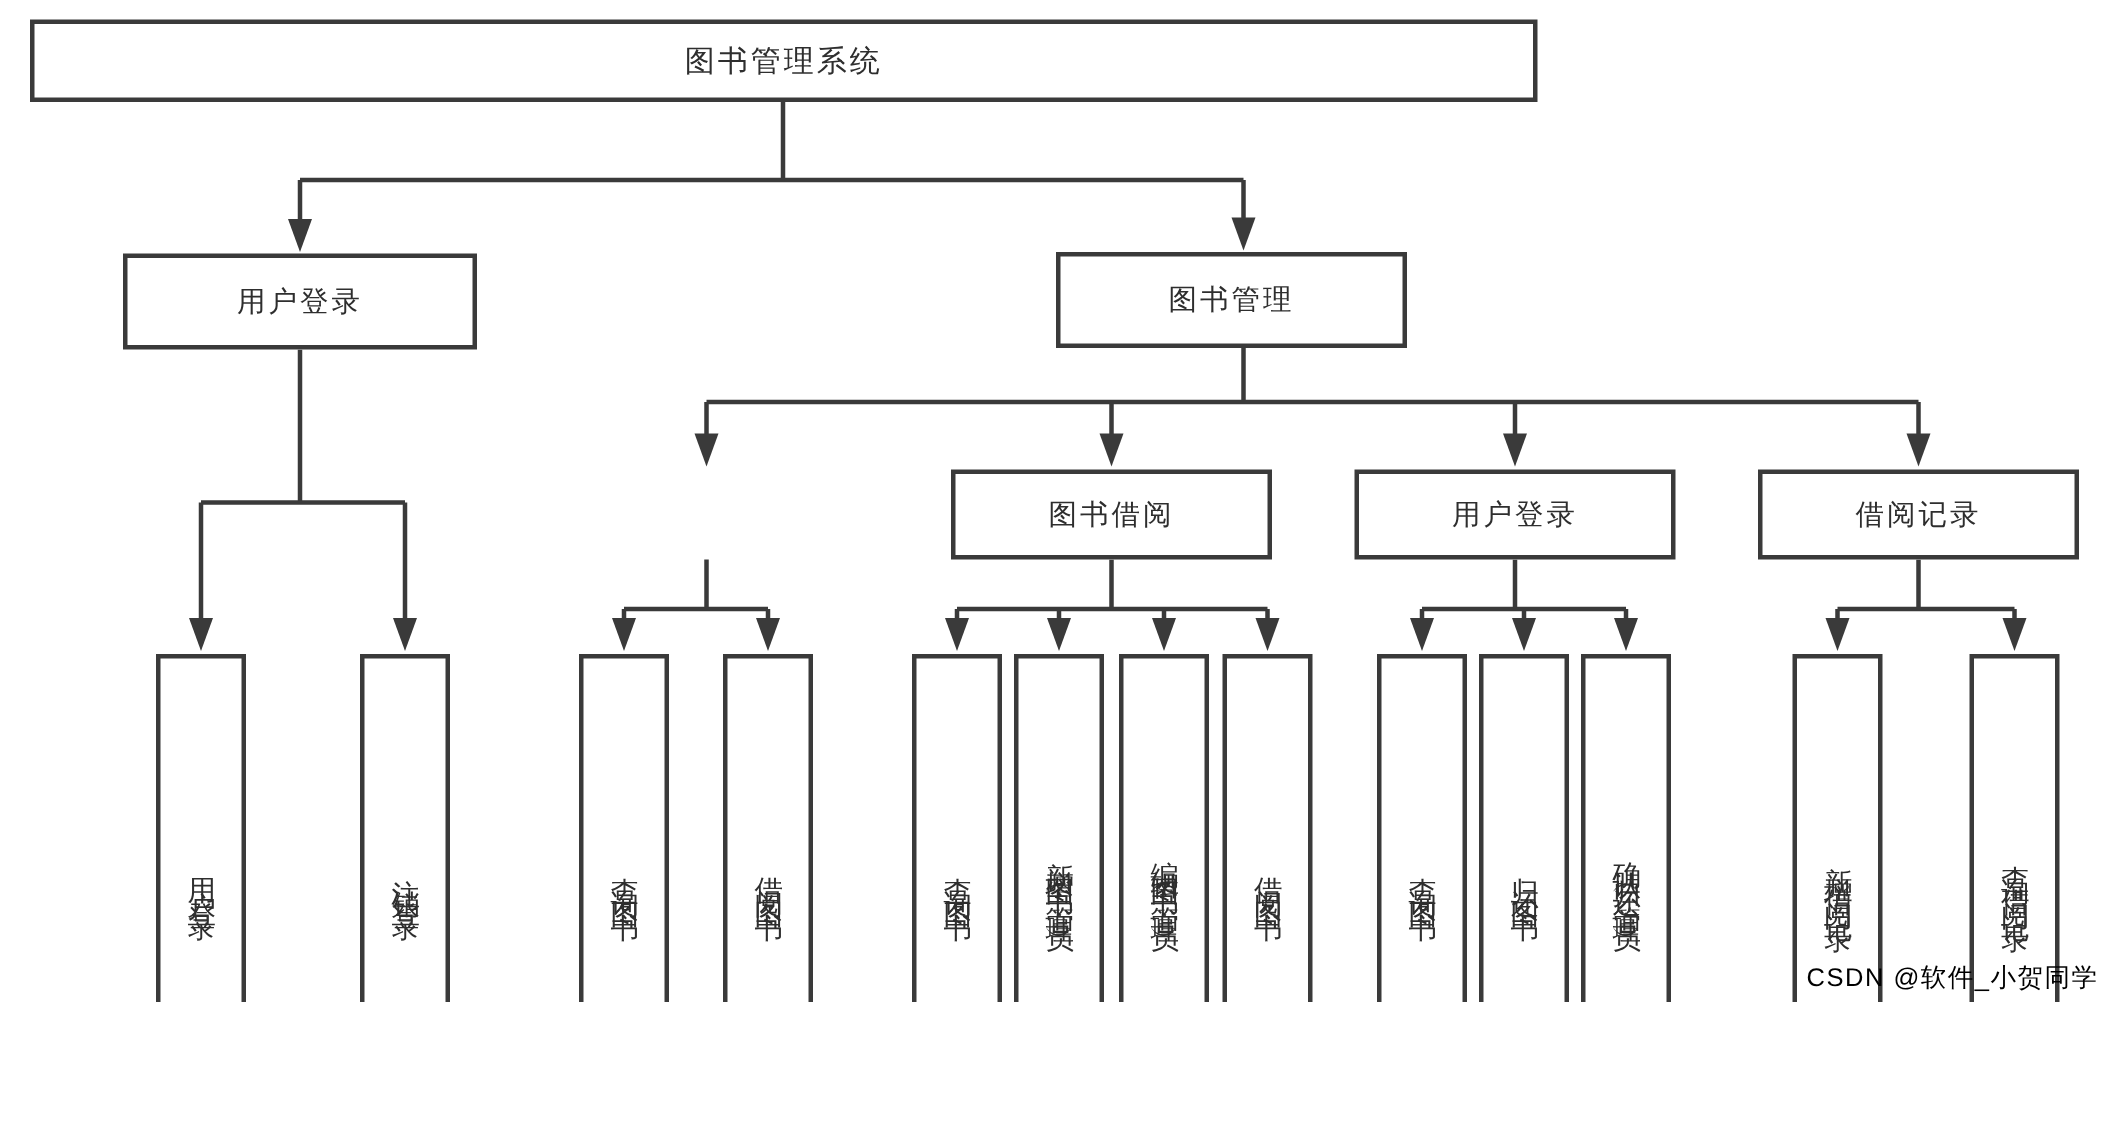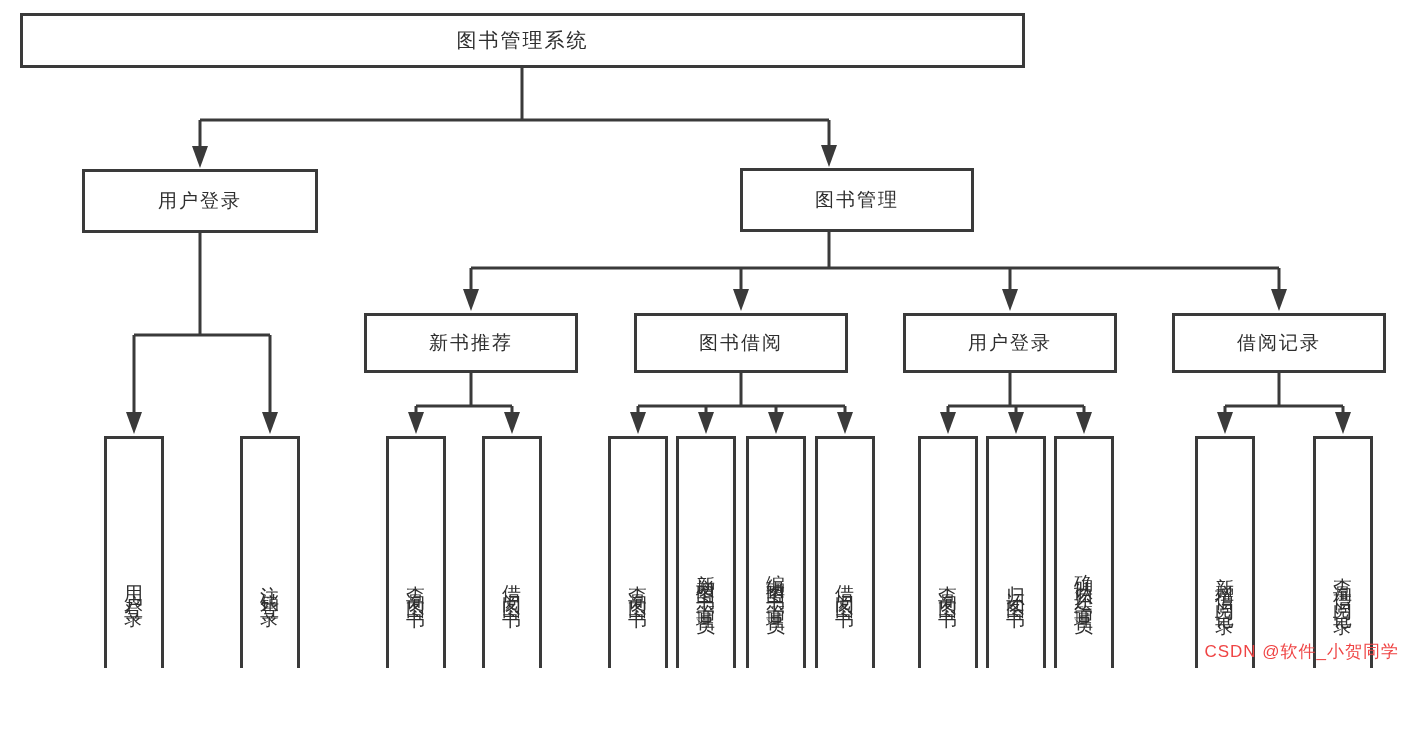--- a/index.html
+++ b/index.html
@@ -41,21 +41,21 @@
     letter-spacing: 8px;
     white-space: normal;
     line-height: 1;
     font-size: 19px;
   }
   .vnode.long { letter-spacing: 6px; }
   
   #root { left: 20px;  top: 13px;  width: 1005px; height: 55px; font-size: 20px; }
   
   #l2a  { left: 82px;  top: 169px; width: 236px;  height: 64px; }
-  #l2b  { left: 740px; top: 168px; width: 234px;  height: 64px; }
+  #l2b  { left: 704px; top: 168px; width: 234px;  height: 64px; }
   
   #l3a  { left: 364px;  top: 313px; width: 214px; height: 60px; }
   #l3b  { left: 634px;  top: 313px; width: 214px; height: 60px; font-family: Liberation Serif, serif; }
   #l3c  { left: 903px;  top: 313px; width: 214px; height: 60px; }
   #l3d  { left: 1172px; top: 313px; width: 214px; height: 60px; }
   
   .leaf { top: 436px; width: 60px; height: 300px; }
   #b1  { left: 104px; }
   #b2  { left: 240px; }
   #b3  { left: 386px; }
@@ -66,21 +66,21 @@
   #b8  { left: 815px; }
   #b9  { left: 918px; }
   #b10 { left: 986px; }
   #b11 { left: 1054px; }
   #b12 { left: 1195px; }
   #b13 { left: 1313px; }
   #watermark {
     position: absolute;
     right: 6px;
     bottom: 5px;
-    color: #ef4444;
+    color: #000000;
     font-size: 17px;
     letter-spacing: 1px;
   }
 </style>
 </head>
 <body>
 
 <div id="canvas">
 
   <svg id="connectors" width="1405" height="747" viewBox="0 0 1405 747">
@@ -115,21 +115,20 @@
       <polygon points="1217,412 1233,412 1225,434"></polygon>
       <polygon points="1335,412 1351,412 1343,434"></polygon>
     </g>
   </svg>
 
   <div class="node" id="root">图书管理系统</div>
 
   <div class="node" id="l2a">用户登录</div>
   <div class="node" id="l2b">图书管理</div>
 
-  <div class="node" id="l3a">新书推荐</div>
   <div class="node" id="l3b">图书借阅</div>
   <div class="node" id="l3c">用户登录</div>
   <div class="node" id="l3d">借阅记录</div>
 
   <div class="node vnode leaf" id="b1">用户登录</div>
   <div class="node vnode leaf" id="b2">注销登录</div>
 
   <div class="node vnode leaf" id="b3">查询图书</div>
   <div class="node vnode leaf" id="b4">借阅图书</div>
 

